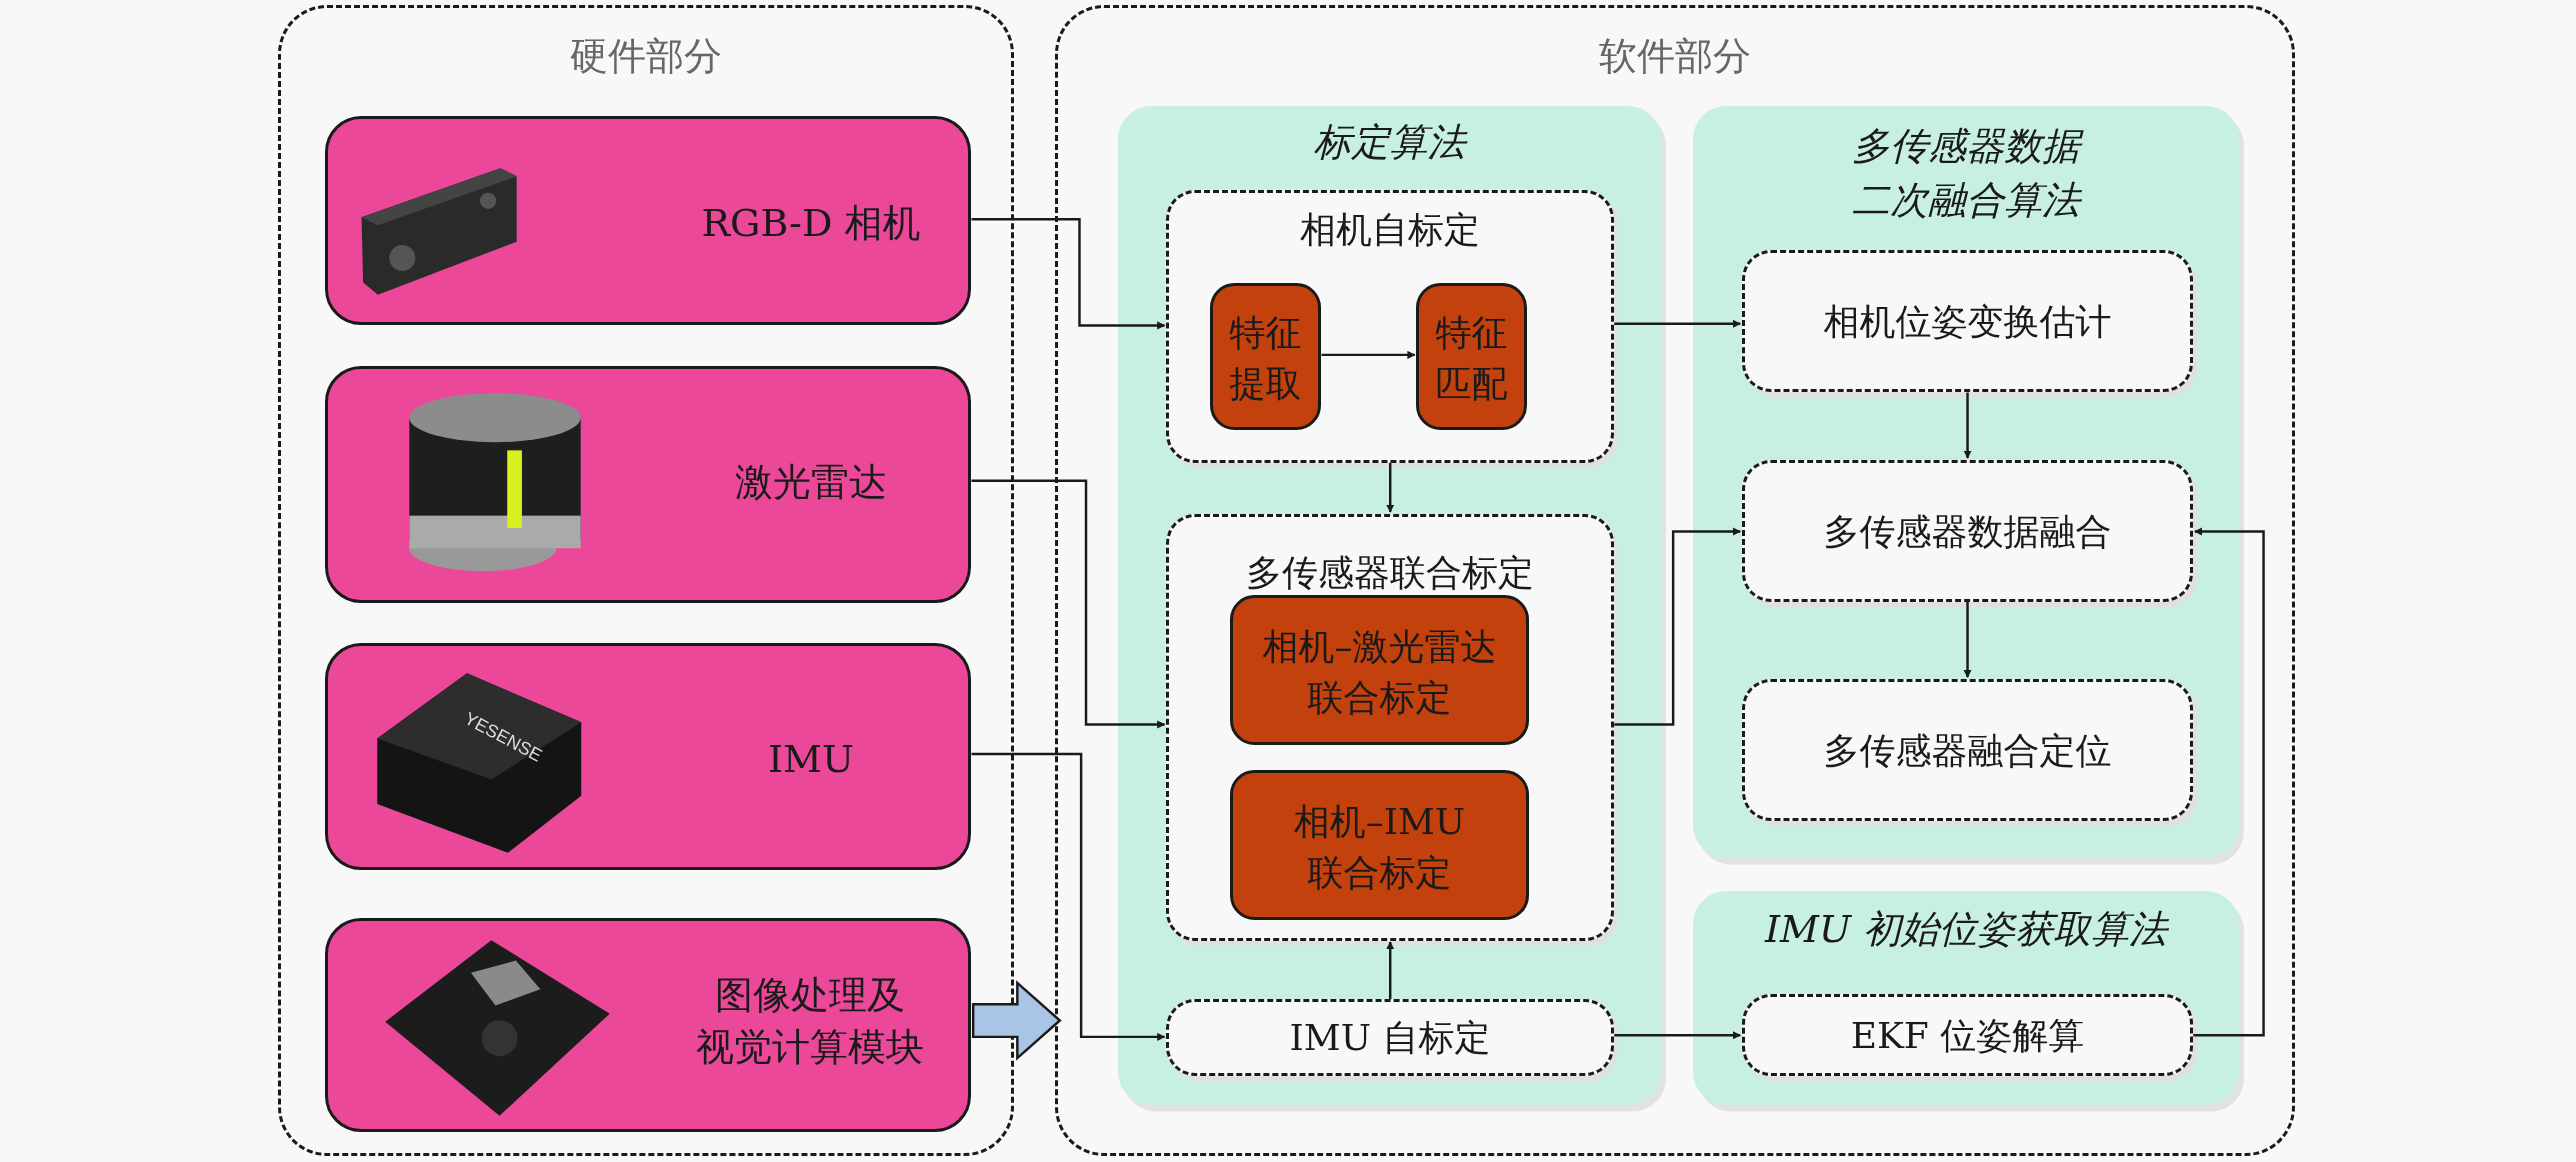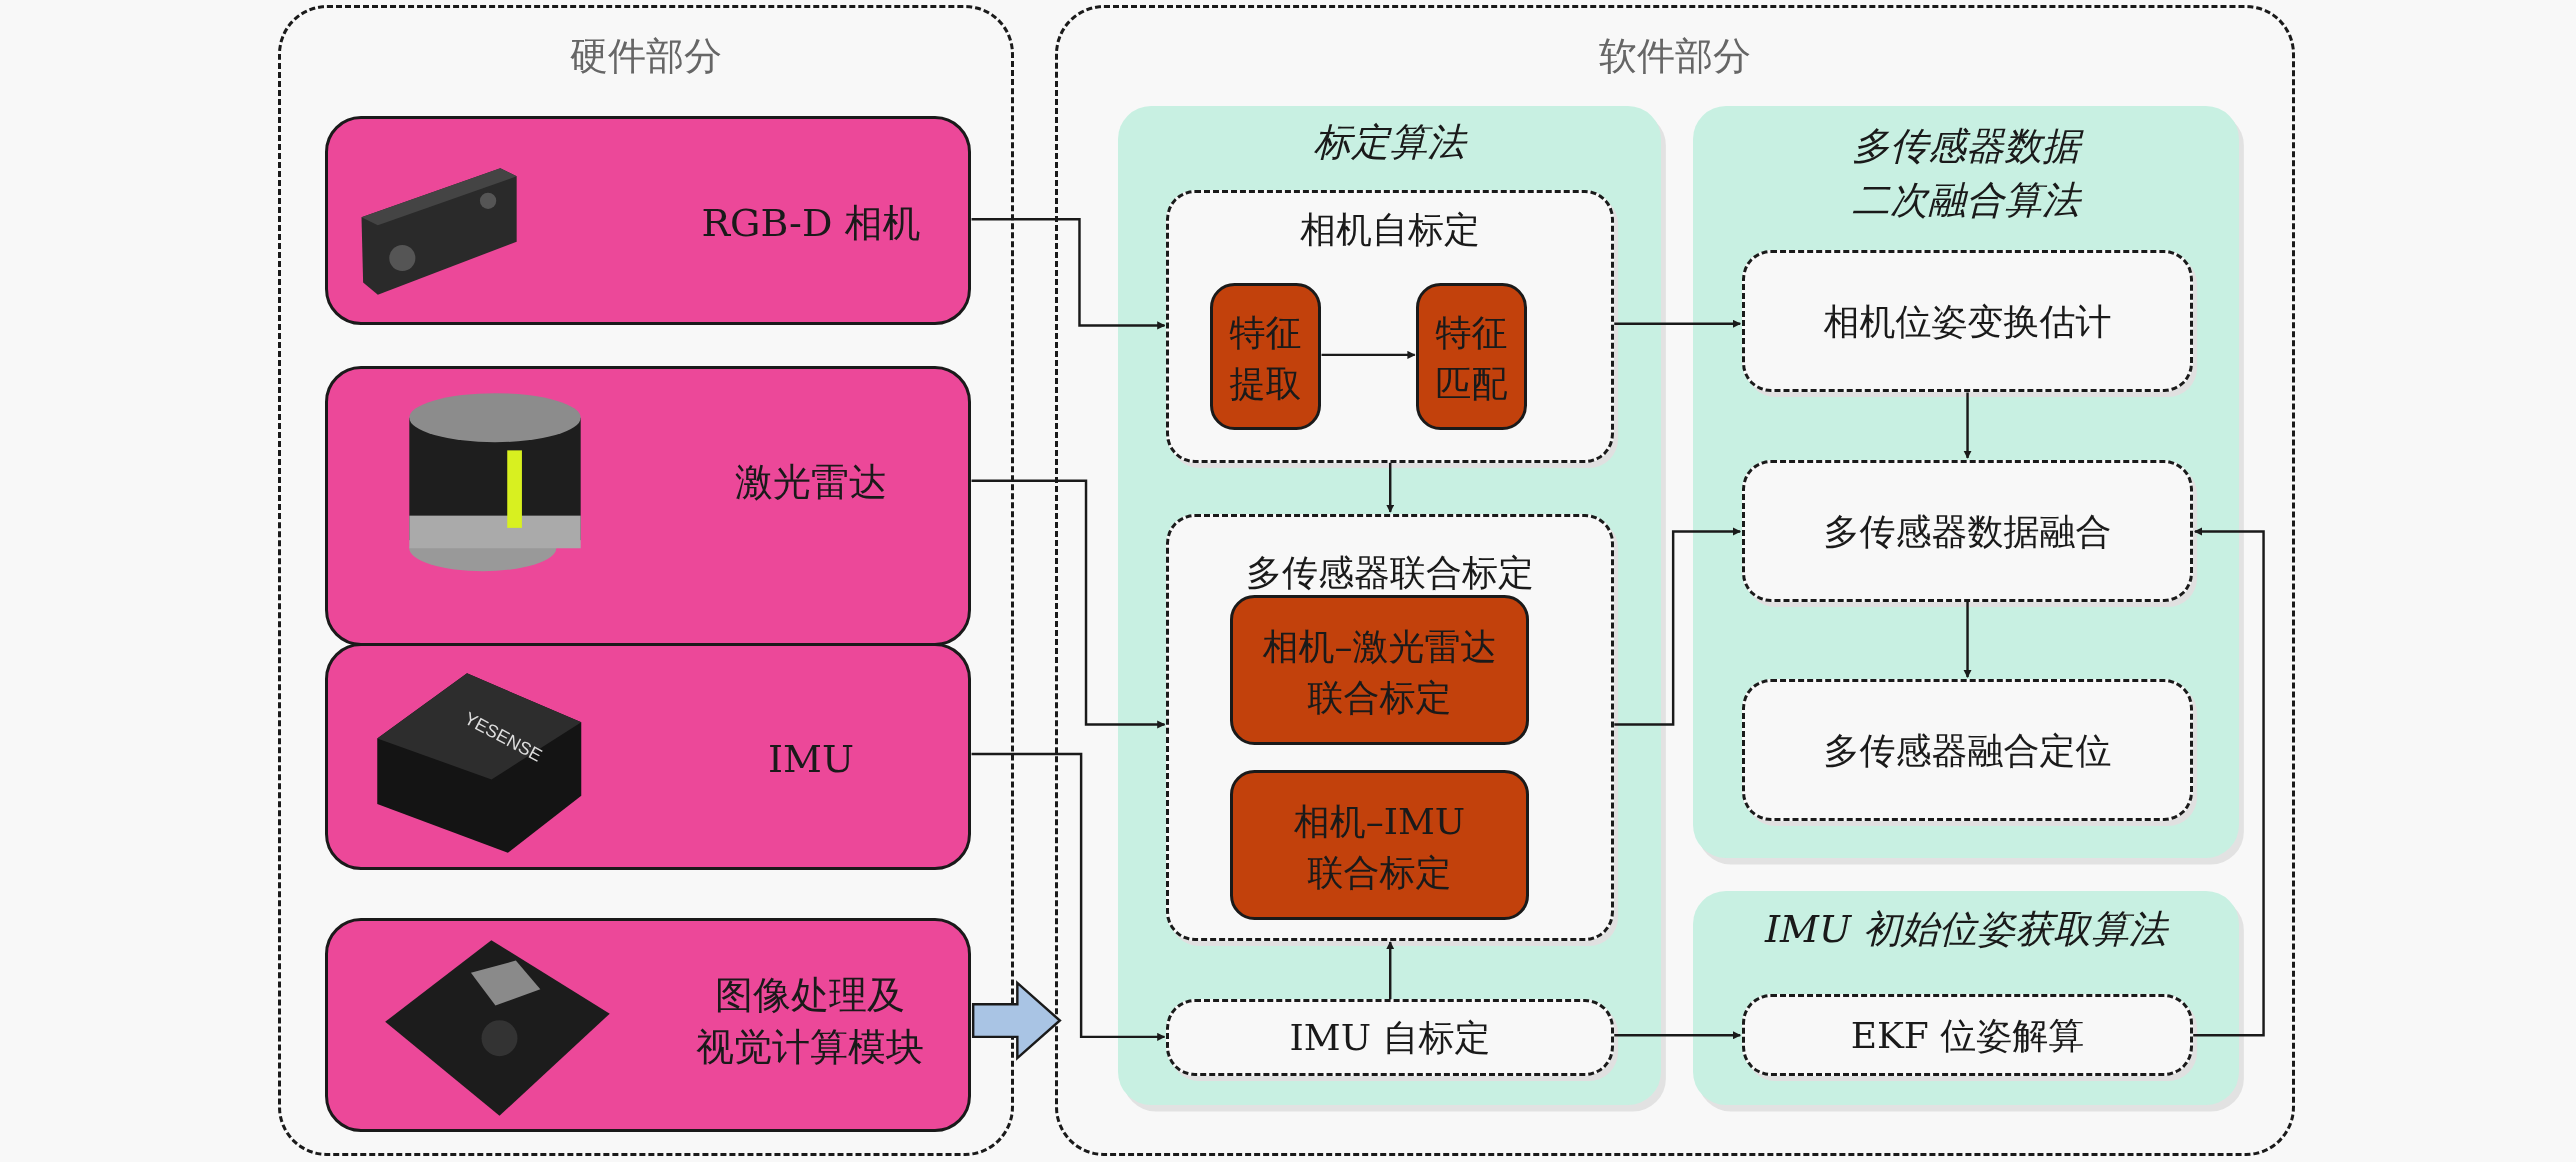--- a/index.html
+++ b/index.html
@@ -27,21 +27,21 @@
 <div class="abs hw-card" style="left:325px;top:116px;width:646px;height:209px;">
   <svg class="abs" style="left:24.5px;top:41px;" width="213" height="147" viewBox="0 0 260 180">
     <polygon points="10,70 180,10 200,20 200,100 30,165 12,150" fill="#2a2a2a"></polygon>
     <polygon points="10,70 180,10 200,20 30,80" fill="#444"></polygon>
     <circle cx="60" cy="120" r="16" fill="#555"></circle>
       <circle cx="165" cy="50" r="10" fill="#555"></circle>
   </svg>
   <div class="hw-label" style="left:352px;width:262px;top:79px;">RGB-D 相机</div>
 </div>
 
-<div class="abs hw-card" style="left:325px;top:366px;width:646px;height:280px;">
+<div class="abs hw-card" style="left:325px;top:366px;width:646px;height:237px;">
   <svg class="abs" style="left:65px;top:16.4px;" width="204" height="196" viewBox="0 0 250 240">
     <ellipse cx="110" cy="200" rx="90" ry="28" fill="#999"></ellipse>
     <rect x="20" y="40" width="210" height="150" fill="#1e1e1e"></rect>
     <rect x="20" y="160" width="210" height="40" fill="#aaa"></rect>
     <ellipse cx="125" cy="40" rx="105" ry="30" fill="#8c8c8c"></ellipse>
     <rect x="140" y="80" width="18" height="95" fill="#d8f020"></rect>
   </svg>
   <div class="hw-label" style="left:352px;width:262px;top:88px;">激光雷达</div>
 </div>
 

